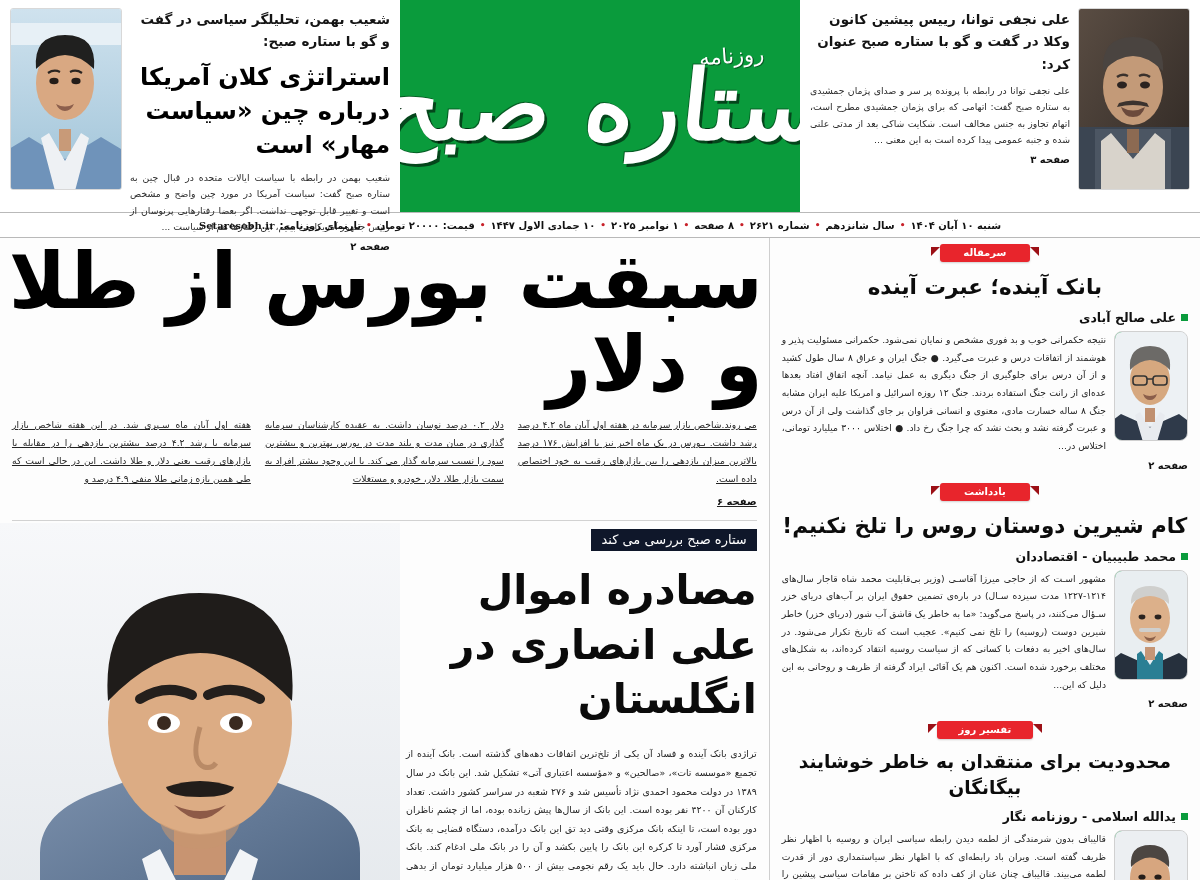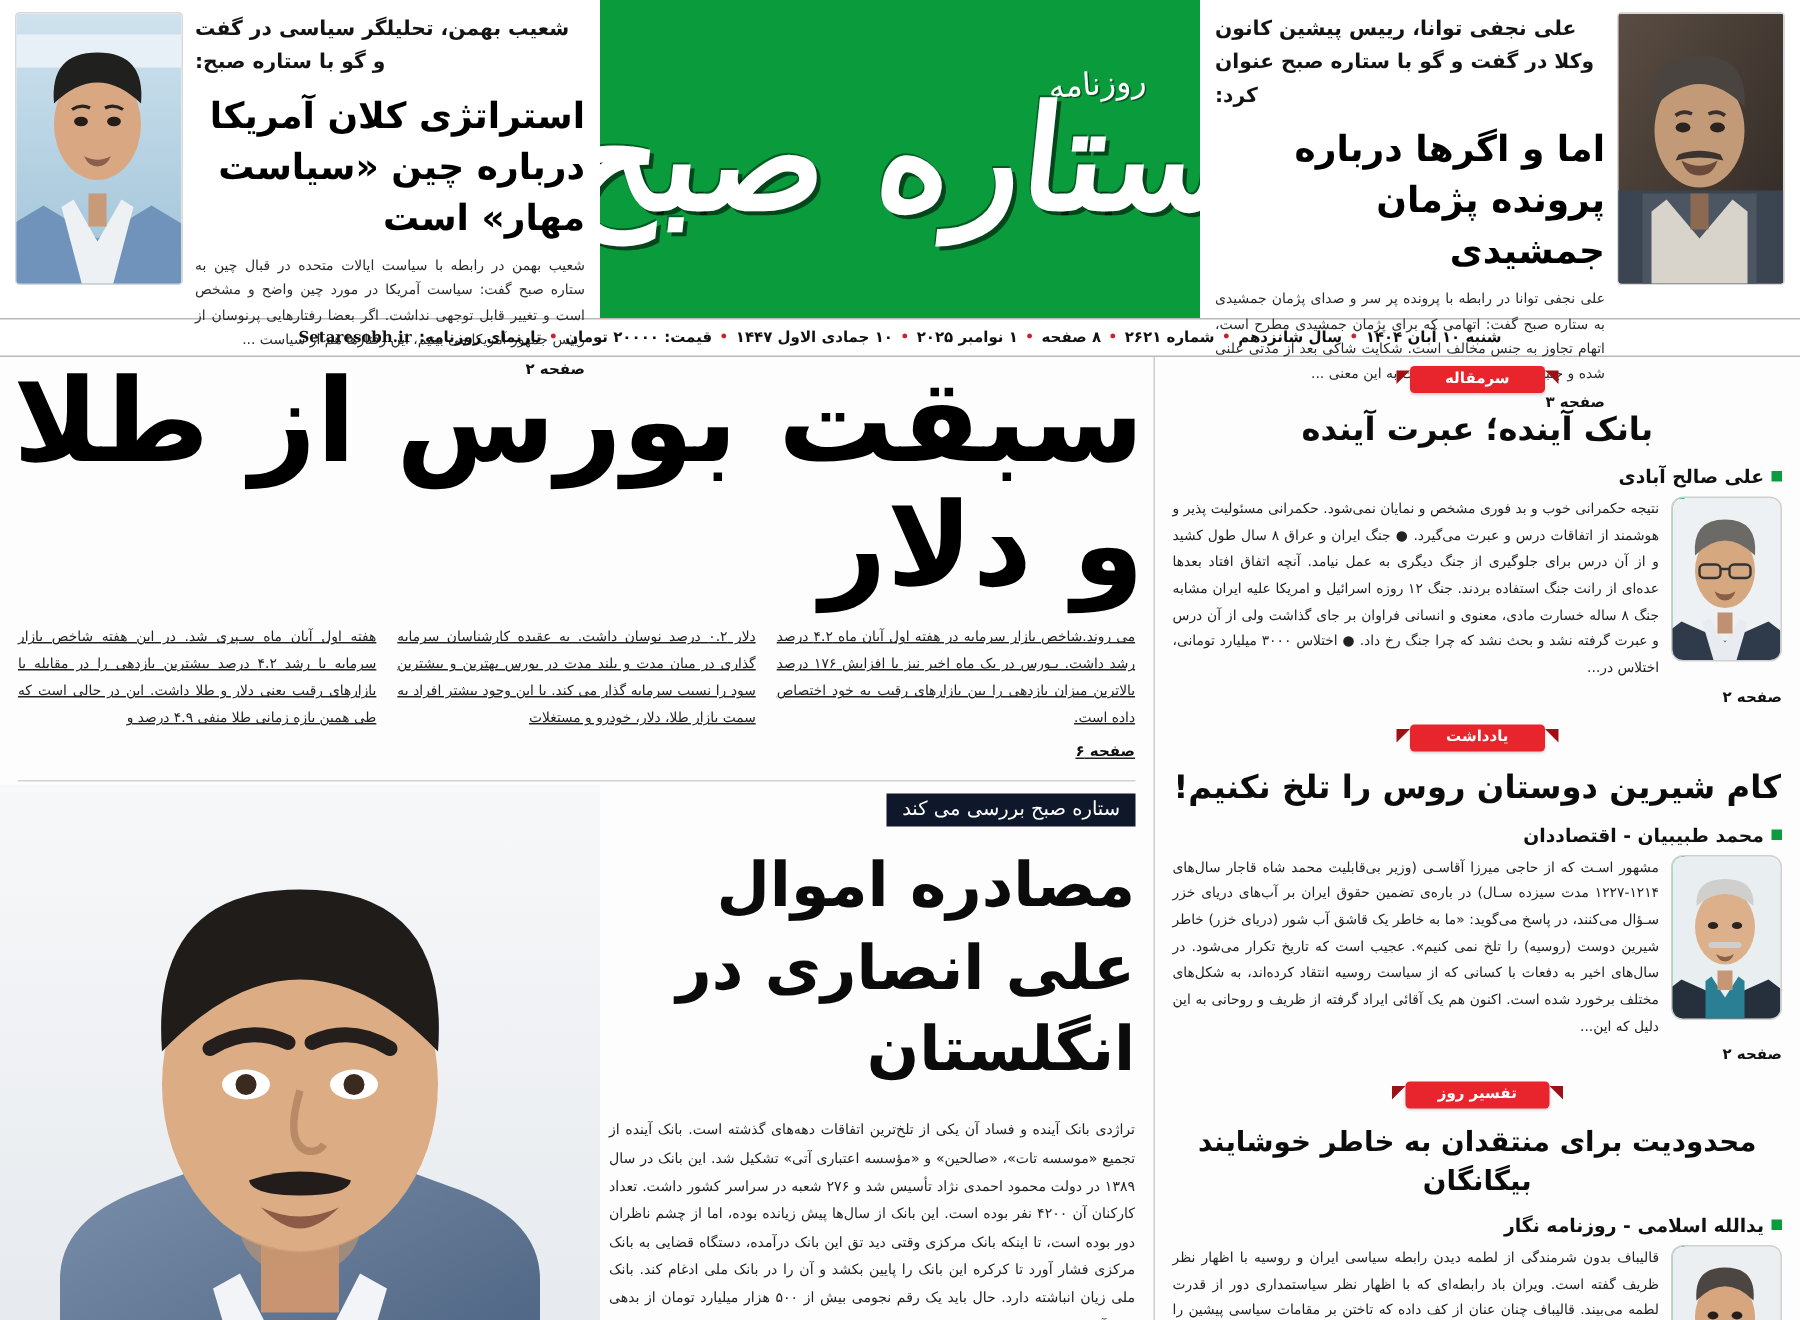--- a/index.html
+++ b/index.html
@@ -50,21 +50,21 @@
     overflow: hidden;
     border: 1px solid #d8d8d8;
   }
   .teaser-text { flex: 1 1 auto; min-width: 0; }
 
   .kicker {
     font-size: 13.5px;
     font-weight: 700;
     line-height: 1.65;
     color: #141414;
-    text-align: left;
+    text-align: right;
     letter-spacing: -0.2px;
   }
   .teaser-head {
     font-size: 24px;
     font-weight: 800;
     line-height: 1.42;
     color: #000;
     margin-top: 7px;
     text-align: right;
     letter-spacing: -0.6px;
@@ -355,21 +355,20 @@
           <ellipse cx="45" cy="76" rx="5" ry="3.4" fill="#2b2320"></ellipse>
           <ellipse cx="68" cy="76" rx="5" ry="3.4" fill="#2b2320"></ellipse>
           <path d="M40 68 q5 -4 11 -1" stroke="#3a312c" stroke-width="2.4" fill="none"></path>
           <path d="M62 67 q6 -3 11 1" stroke="#3a312c" stroke-width="2.4" fill="none"></path>
           <path d="M44 98 q12 7 24 0 q-3 10 -12 10 q-9 0 -12 -10 Z" fill="#6b4a3c"></path>
           <path d="M42 94 q14 -5 28 0 l2 4 q-16 -4 -32 0 Z" fill="#3c332e"></path>
         </svg>
       </div>
       <div class="teaser-text">
         <div class="kicker">علی نجفی توانا، رییس پیشین کانون وکلا در گفت و گو با ستاره صبح عنوان کرد:</div>
-        <div class="teaser-head">اما و اگرها درباره پرونده پژمان جمشیدی</div>
         <div class="teaser-body">علی نجفی توانا در رابطه با پرونده پر سر و صدای پژمان جمشیدی به ستاره صبح گفت: اتهامی که برای پژمان جمشیدی مطرح است، اتهام تجاوز به جنس مخالف است. شکایت شاکی بعد از مدتی علنی شده و جنبه عمومی پیدا کرده است به این معنی ...</div>
         <div class="page-ref">صفحه ۳</div>
       </div>
     </div>
 
     <div class="logo-block">
       <div class="logo-inner">
         <div class="logo-small">روزنامه</div>
         <div class="logo-word">ستاره صبح</div>
       </div>

